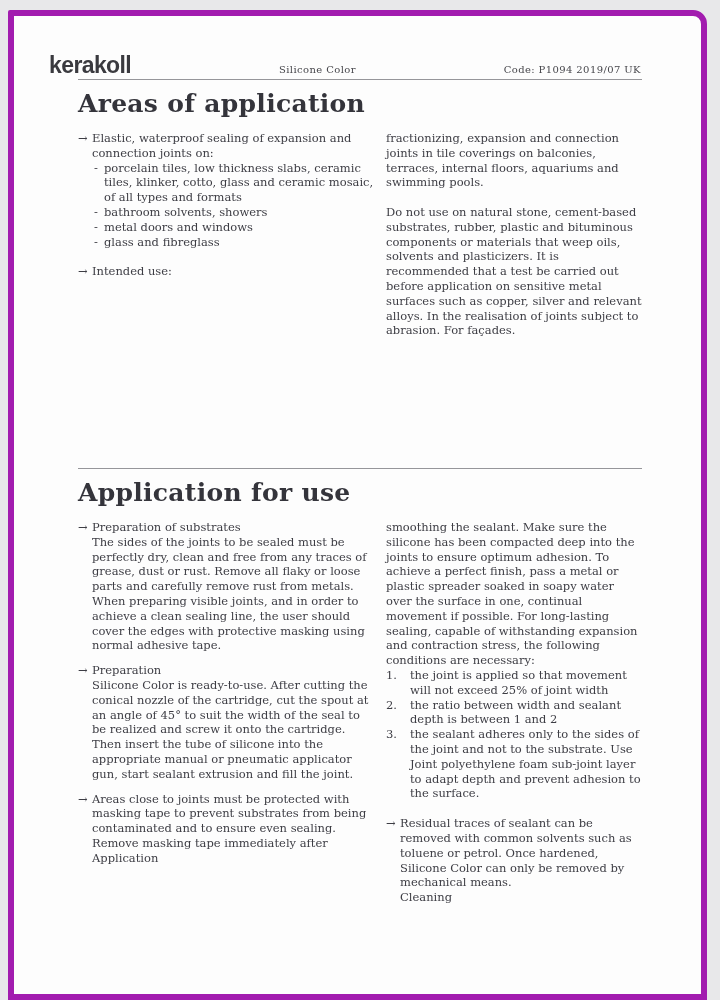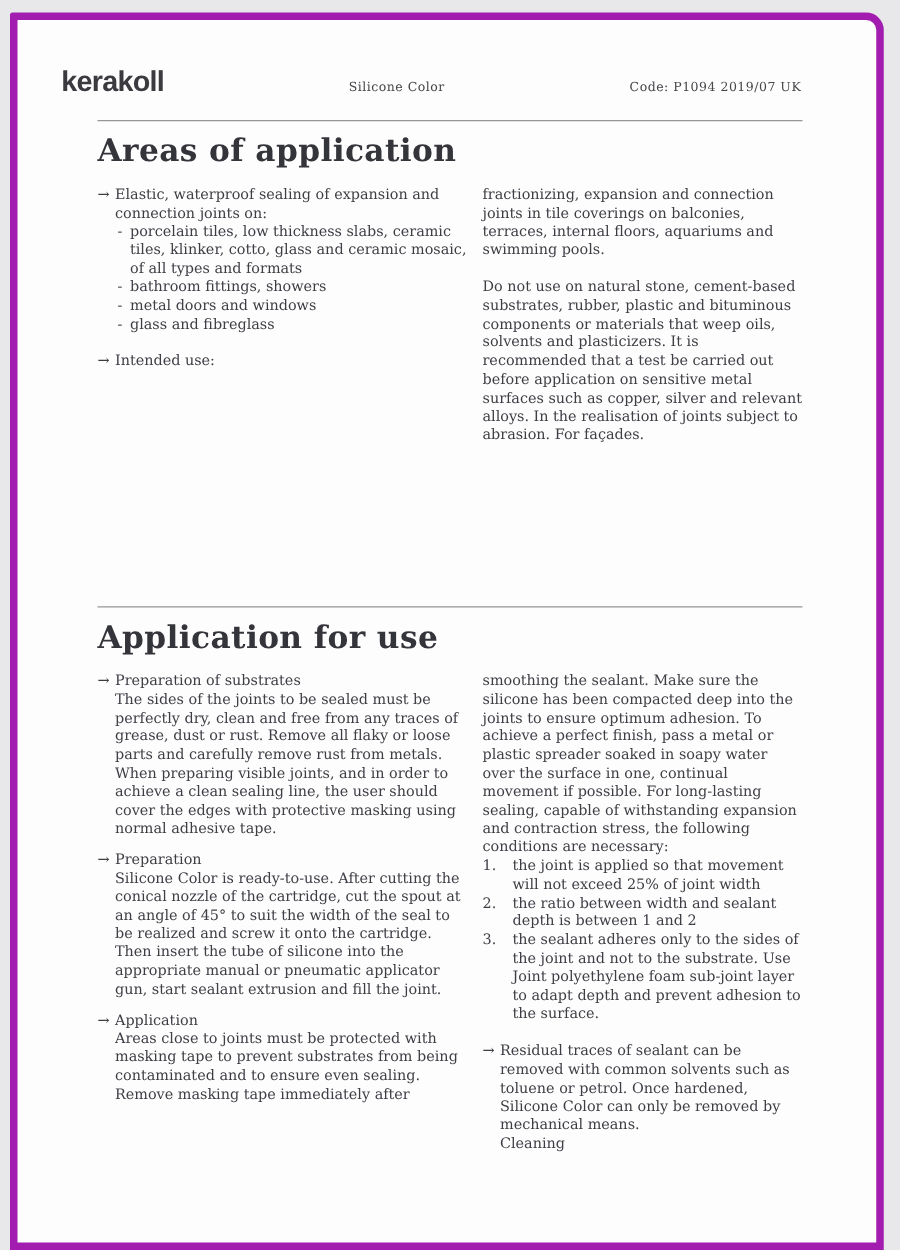--- a/index.html
+++ b/index.html
@@ -41,21 +41,21 @@
     letter-spacing:0.4px;
   }
   .body-area{
     padding:0 59px 0 64px;
   }
   .rule{
     border:none;
     border-top:1.5px solid #96969a;
     margin:0;
   }
-  .sec-areas{ margin-top:17px; height:389px; box-sizing:border-box; }
+  .sec-areas{ height:389px; box-sizing:border-box; }
   .sec-instructions{ margin-top:0; }
   h1.sec-title{
     margin:8px 0 0 0;
     font-size:25px;
     line-height:31px;
     font-weight:700;
     letter-spacing:0.3px;
     color:#34343b;
   }
   .cols{
@@ -111,21 +111,21 @@
           <div class="arrow-item">
             <span class="arrow">→</span>
             <div class="ai-body">
               <div>Elastic, waterproof sealing of expansion and connection joints on:</div>
               <div class="dash-item">
                 <span class="dash">-</span>
                 <div class="dash-text">porcelain tiles, low thickness slabs, ceramic tiles, klinker, cotto, glass and ceramic mosaic, of all types and formats</div>
               </div>
               <div class="dash-item">
                 <span class="dash">-</span>
-                <div class="dash-text">bathroom fittings, showers</div>
+                <div class="dash-text">bathroom solvents, showers</div>
               </div>
               <div class="dash-item">
                 <span class="dash">-</span>
                 <div class="dash-text">metal doors and windows</div>
               </div>
               <div class="dash-item">
                 <span class="dash">-</span>
                 <div class="dash-text">glass and fibreglass</div>
               </div>
             </div>
@@ -165,22 +165,22 @@
             <span class="arrow">→</span>
             <div class="ai-body">
               <div>Preparation</div>
               <div>Silicone Color is ready-to-use. After cutting the conical nozzle of the cartridge, cut the spout at an angle of 45° to suit the width of the seal to be realized and screw it onto the cartridge. Then insert the tube of silicone into the appropriate manual or pneumatic applicator gun, start sealant extrusion and fill the joint.</div>
             </div>
           </div>
 
           <div class="arrow-item">
             <span class="arrow">→</span>
             <div class="ai-body">
+              <div>Areas close to joints must be protected with masking tape to prevent substrates from being contaminated and to ensure even sealing. Remove masking tape immediately after</div>
               <div>Application</div>
-              <div>Areas close to joints must be protected with masking tape to prevent substrates from being contaminated and to ensure even sealing. Remove masking tape immediately after</div>
             </div>
           </div>
 
         </div>
         <div class="col-gap"></div>
         <div class="col-right">
           <p>smoothing the sealant. Make sure the silicone has been compacted deep into the joints to ensure optimum adhesion. To achieve a perfect finish, pass a metal or plastic spreader soaked in soapy water over the surface in one, continual movement if possible. For long-lasting sealing, capable of withstanding expansion and contraction stress, the following conditions are necessary:</p>
           <ol class="steps">
             <li>
               <span class="step-num">1.</span>

